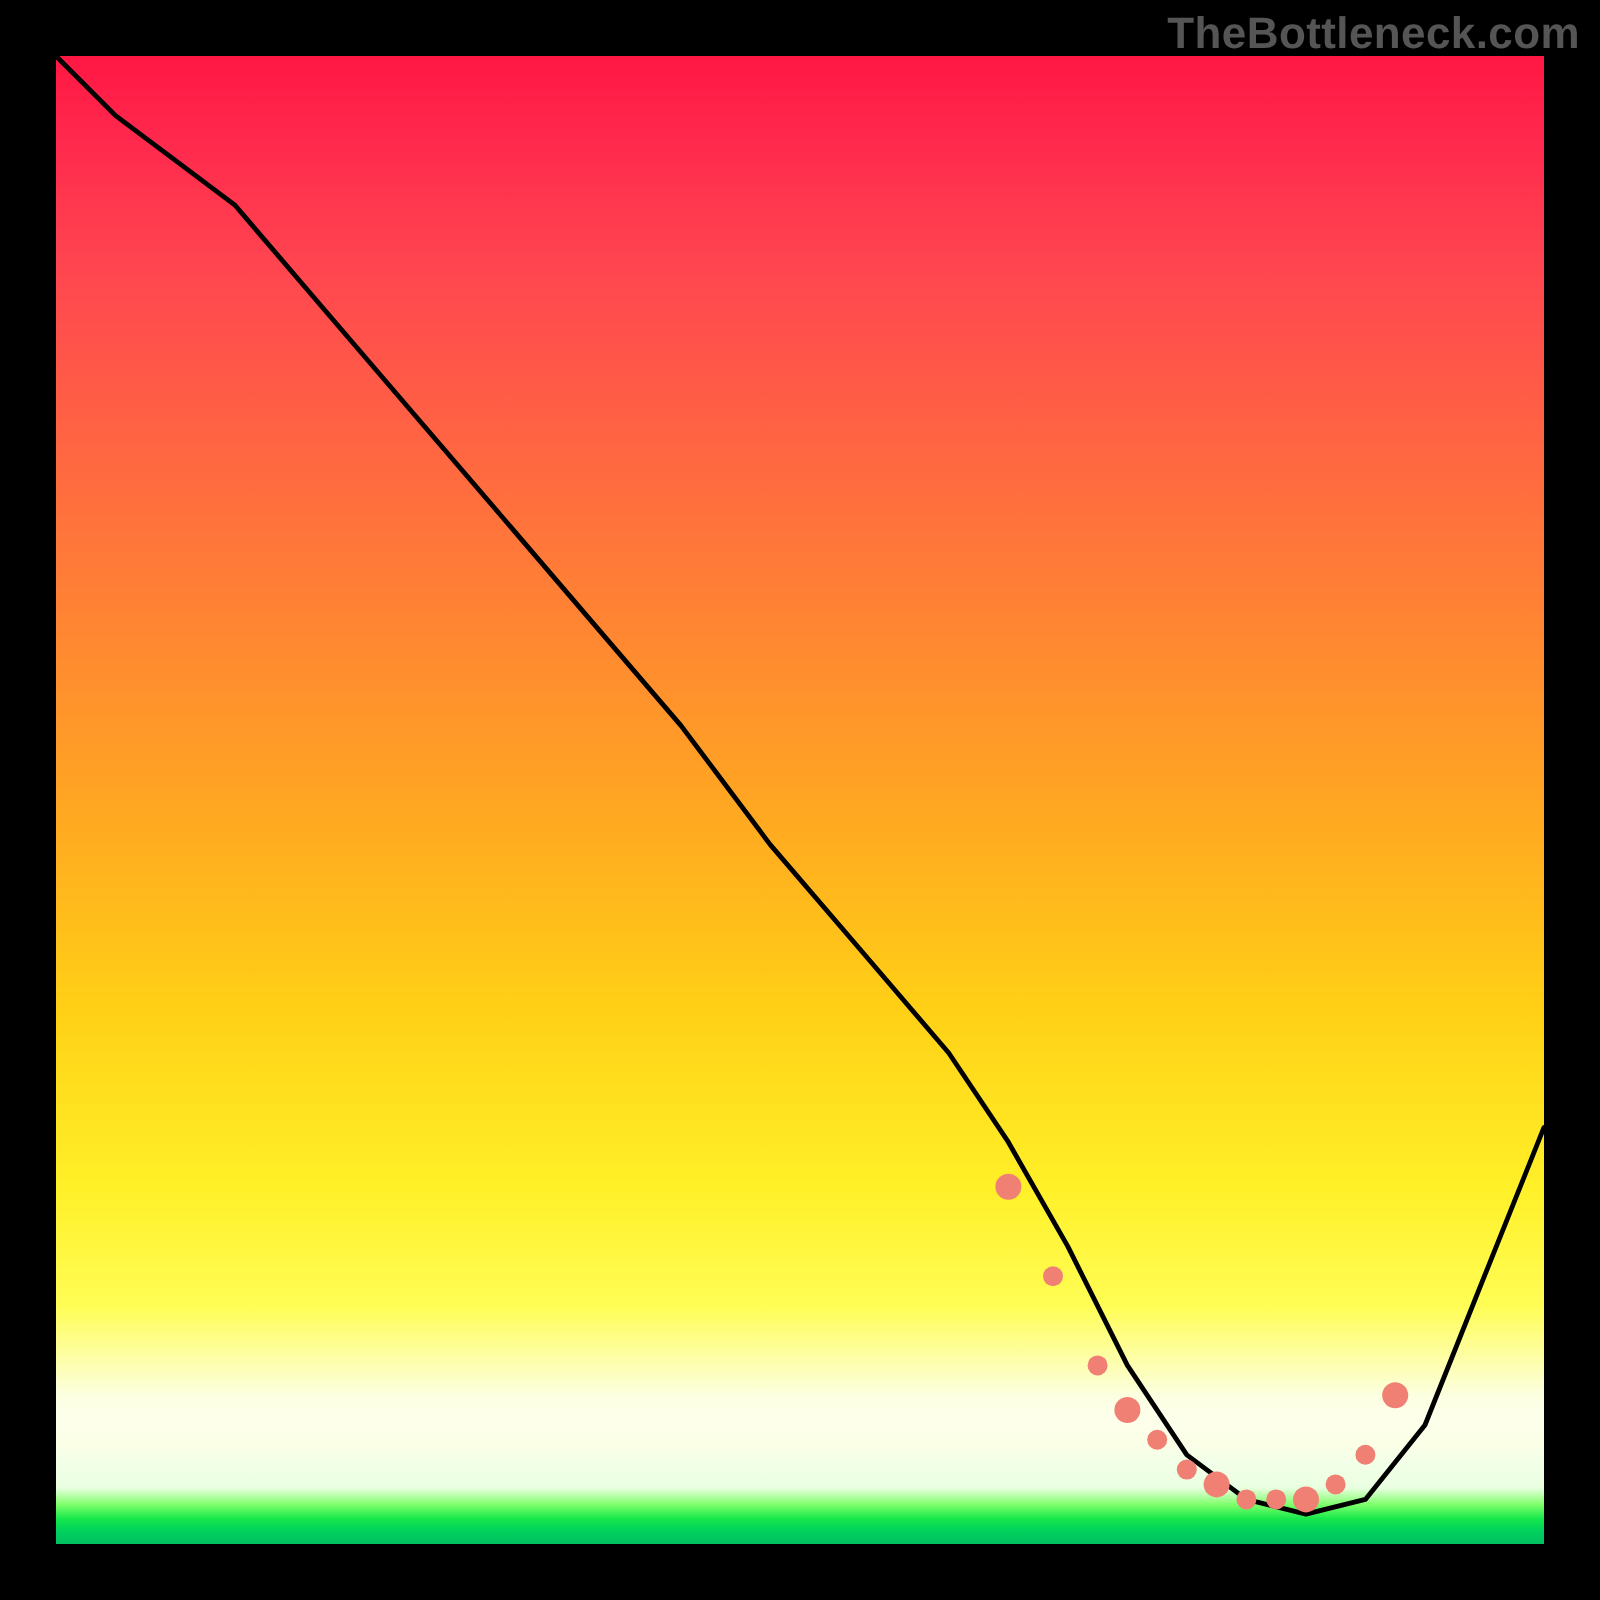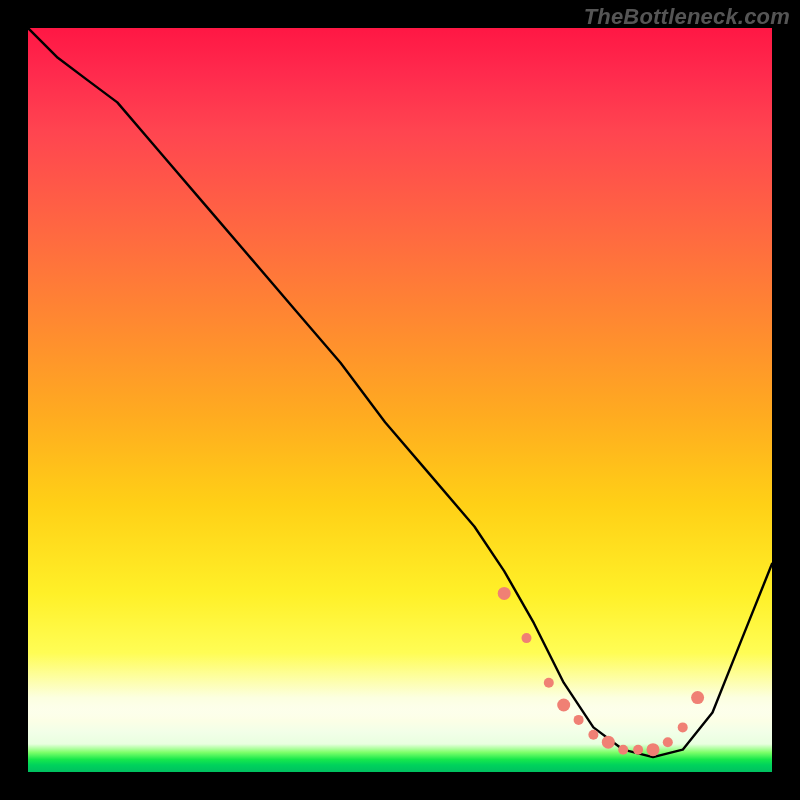--- a/index.html
+++ b/index.html
@@ -19,21 +19,20 @@
   }
   .watermark {
     position: absolute;
     top: 4px;
     right: 10px;
     color: #555;
     font-size: 22px;
     font-weight: 600;
     letter-spacing: 0.2px;
     z-index: 20;
-    font-style: italic;
   }
   .plot-area {
     position: absolute;
     left: 28px;
     top: 28px;
     width: 744px;
     height: 744px;
     overflow: hidden;
   }
   

